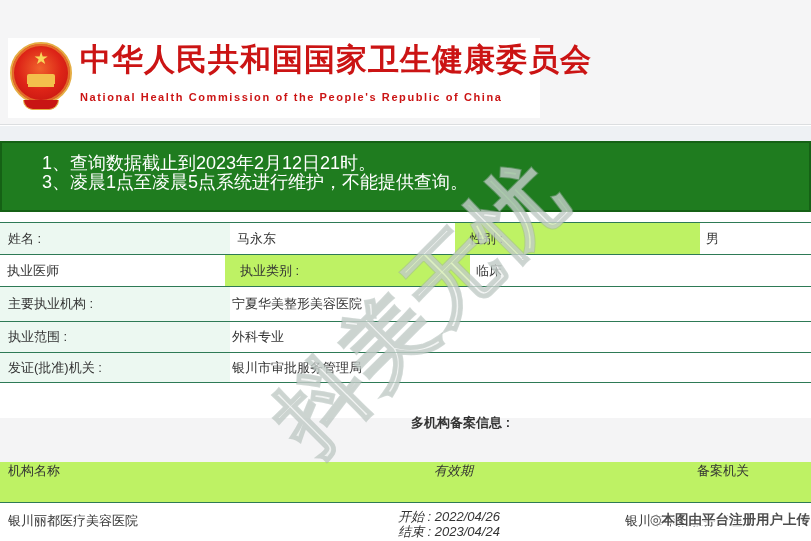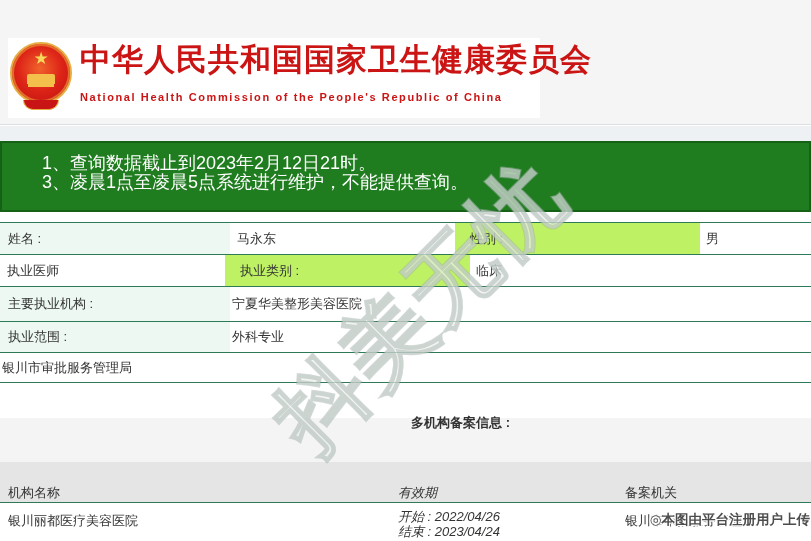--- a/index.html
+++ b/index.html
@@ -38,21 +38,21 @@
   .l1 { width:230px; background:#ecf8f1; padding-left:8px; align-self:stretch; }
   .v1 { width:225px; padding-left:7px; align-self:stretch; }
   .l2 { width:245px; background:#bef264; padding-left:15px; align-self:stretch; }
   .v2 { flex:1; padding-left:6px; align-self:stretch; }
   .vwide { flex:1; padding-left:2px; align-self:stretch; }
   
   .section-bar { position:absolute; left:0; top:418px; width:811px; height:44px;
     background:#f4f4f5; display:flex; align-items:flex-start; justify-content:center; }
   .section-bar span { font-weight:bold; color:#333; position:relative; left:55px; top:-4px; }
   .org-header { position:absolute; left:0; top:462px; width:811px; height:41px;
-    background:#e5e5e5; border-bottom:1px solid #2e7a56; display:flex; align-items:flex-end; }
+    background:#bef264; border-bottom:1px solid #2e7a56; display:flex; align-items:flex-start;gap:36px; }
   .org-row { position:absolute; left:0; top:503px; width:811px; height:52px;
     background:#fff; display:flex; align-items:flex-start; padding-top:6px; }
   .oc1 { width:390px; padding-left:8px; }
   .oc2 { width:227px; padding-left:8px;font-style:italic; }
   .oc3 { flex:1; padding-left:8px; }
   .org-row .oc2 div { line-height:15px; margin-bottom:0; }
   .org-row .oc1, .org-row .oc3 { line-height:15px; padding-top:4px; }
   
   .watermark { position:absolute; left:250px; top:394px; transform:rotate(-45deg);
     transform-origin:0 0; font-size:88px; font-weight:bold; letter-spacing:3px;
@@ -105,20 +105,21 @@
     </div>
     <div class="row" style="height:35px;">
       <div class="c l1">主要执业机构 :</div>
       <div class="c vwide">宁夏华美整形美容医院</div>
     </div>
     <div class="row" style="height:31px;">
       <div class="c l1">执业范围 :</div>
       <div class="c vwide">外科专业</div>
     </div>
     <div class="row" style="height:30px;">
+      <div class="c l1">发证(批准)机关 :</div>
       <div class="c vwide">银川市审批服务管理局</div>
     </div>
   </div>
 
   <div class="section-bar">
     <span>多机构备案信息 :</span>
   </div>
 
   <div class="org-header">
     <div class="oc1">机构名称</div>

